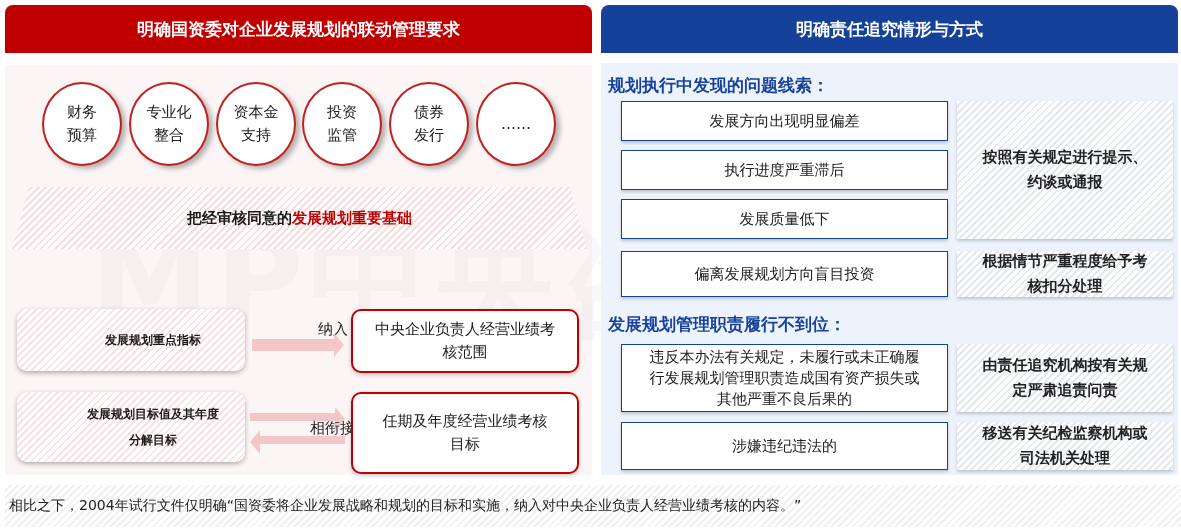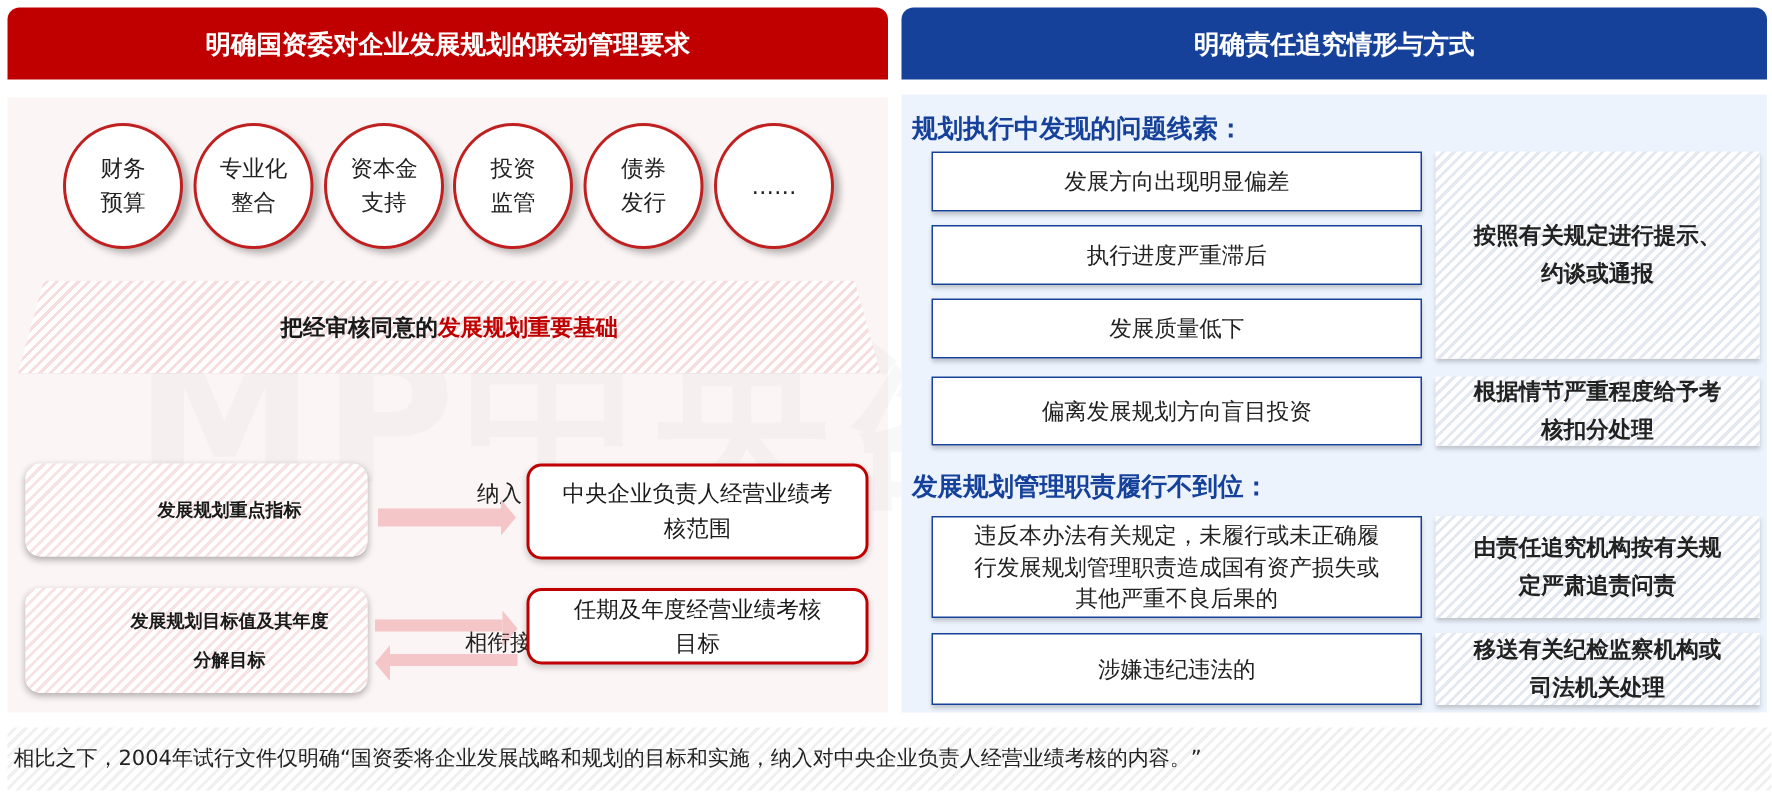--- a/index.html
+++ b/index.html
@@ -94,21 +94,21 @@
 <div class="arrow-label" style="left:282px;top:320px">纳入</div>
 <div class="arrow right" style="left:252px;top:339px;width:82px"></div>
 <div class="outline-box" style="left:351px;top:309px;width:228px;height:64px">中央企业负责人经营业绩考
 核范围</div>
 
 <div class="hatch-box" style="left:17px;top:392px;width:228px;height:70px">发展规划目标值及其年度
 分解目标</div>
 <div class="arrow right" style="left:250px;top:413px;width:85px;height:8px"></div>
 <div class="arrow left" style="left:260px;top:436px;width:85px;height:8px"></div>
 <div class="arrow-label" style="left:274px;top:419px">相衔接</div>
-<div class="outline-box" style="left:351px;top:392px;width:228px;height:51px">任期及年度经营业绩考核
+<div class="outline-box" style="left:351px;top:392px;width:228px;height:82px">任期及年度经营业绩考核
 目标</div>
 
 <div class="panel-header right-header">明确责任追究情形与方式</div>
 <div class="right-body"></div>
 
 <div class="section-title" style="top:74px">规划执行中发现的问题线索：</div>
 <div class="issue-box" style="top:101px;height:40px">发展方向出现明显偏差</div>
 <div class="issue-box" style="top:150px;height:40px">执行进度严重滞后</div>
 <div class="issue-box" style="top:199px;height:40px">发展质量低下</div>
 <div class="issue-box" style="top:251px;height:46px">偏离发展规划方向盲目投资</div>

